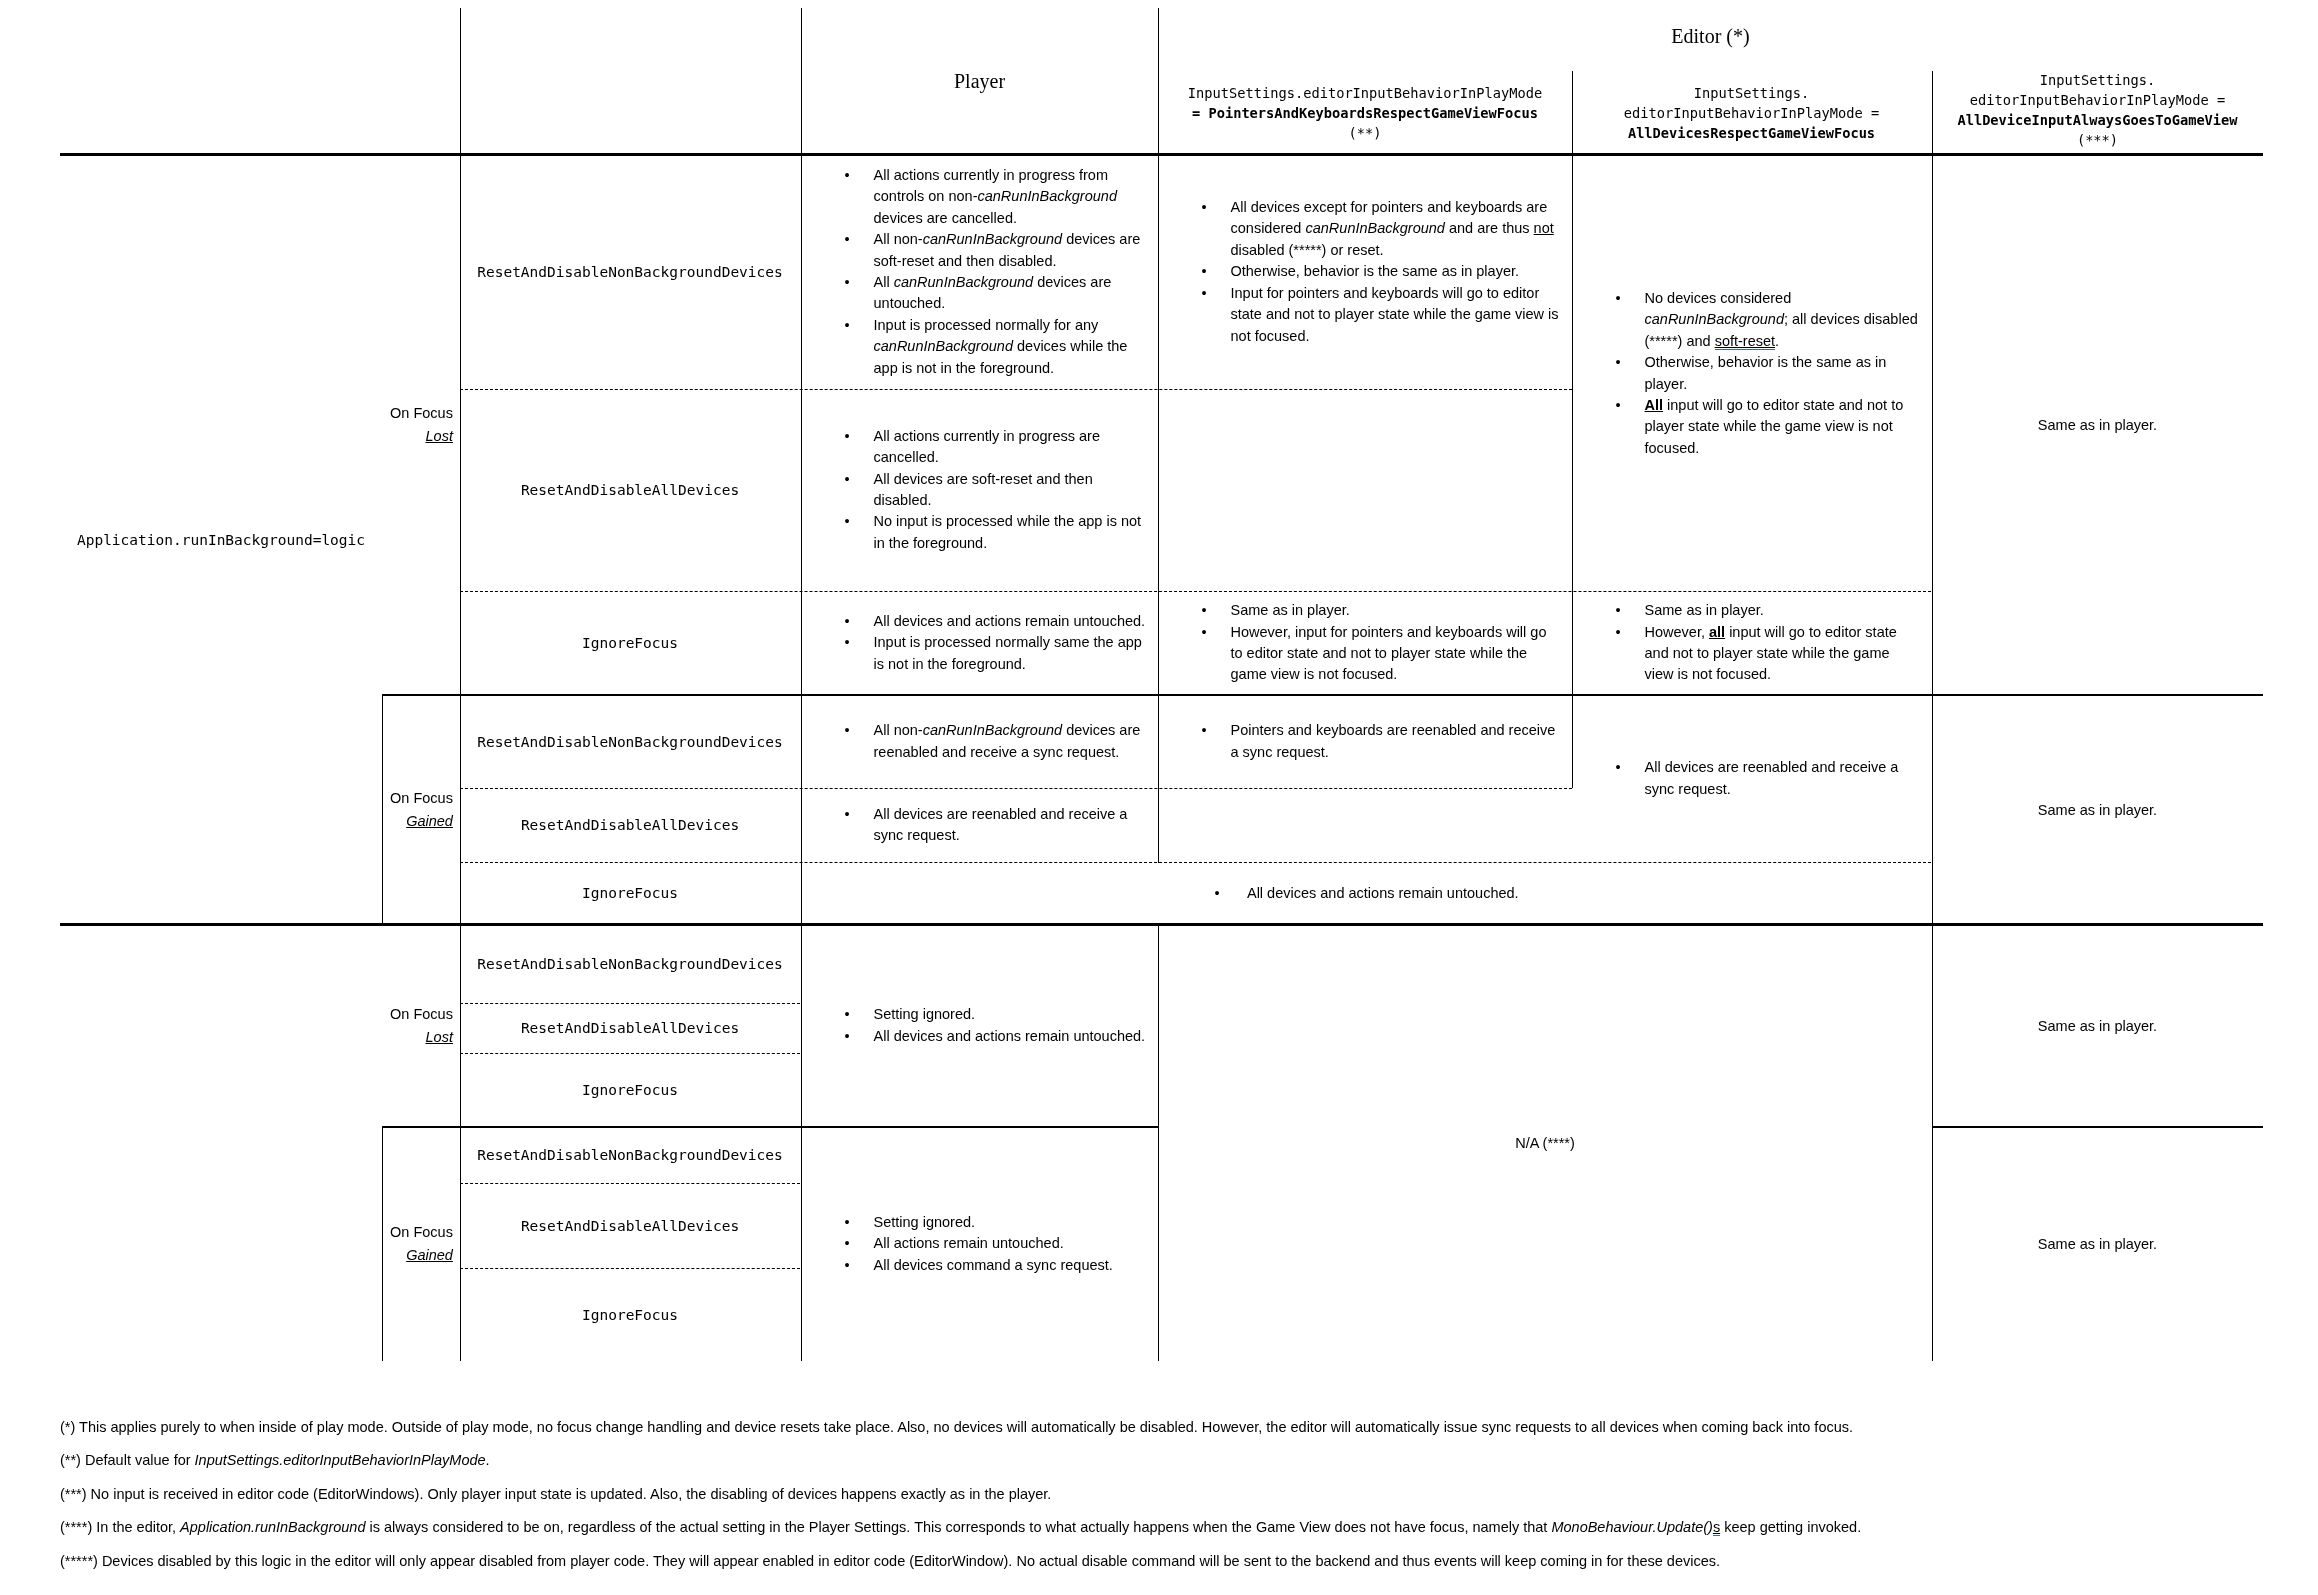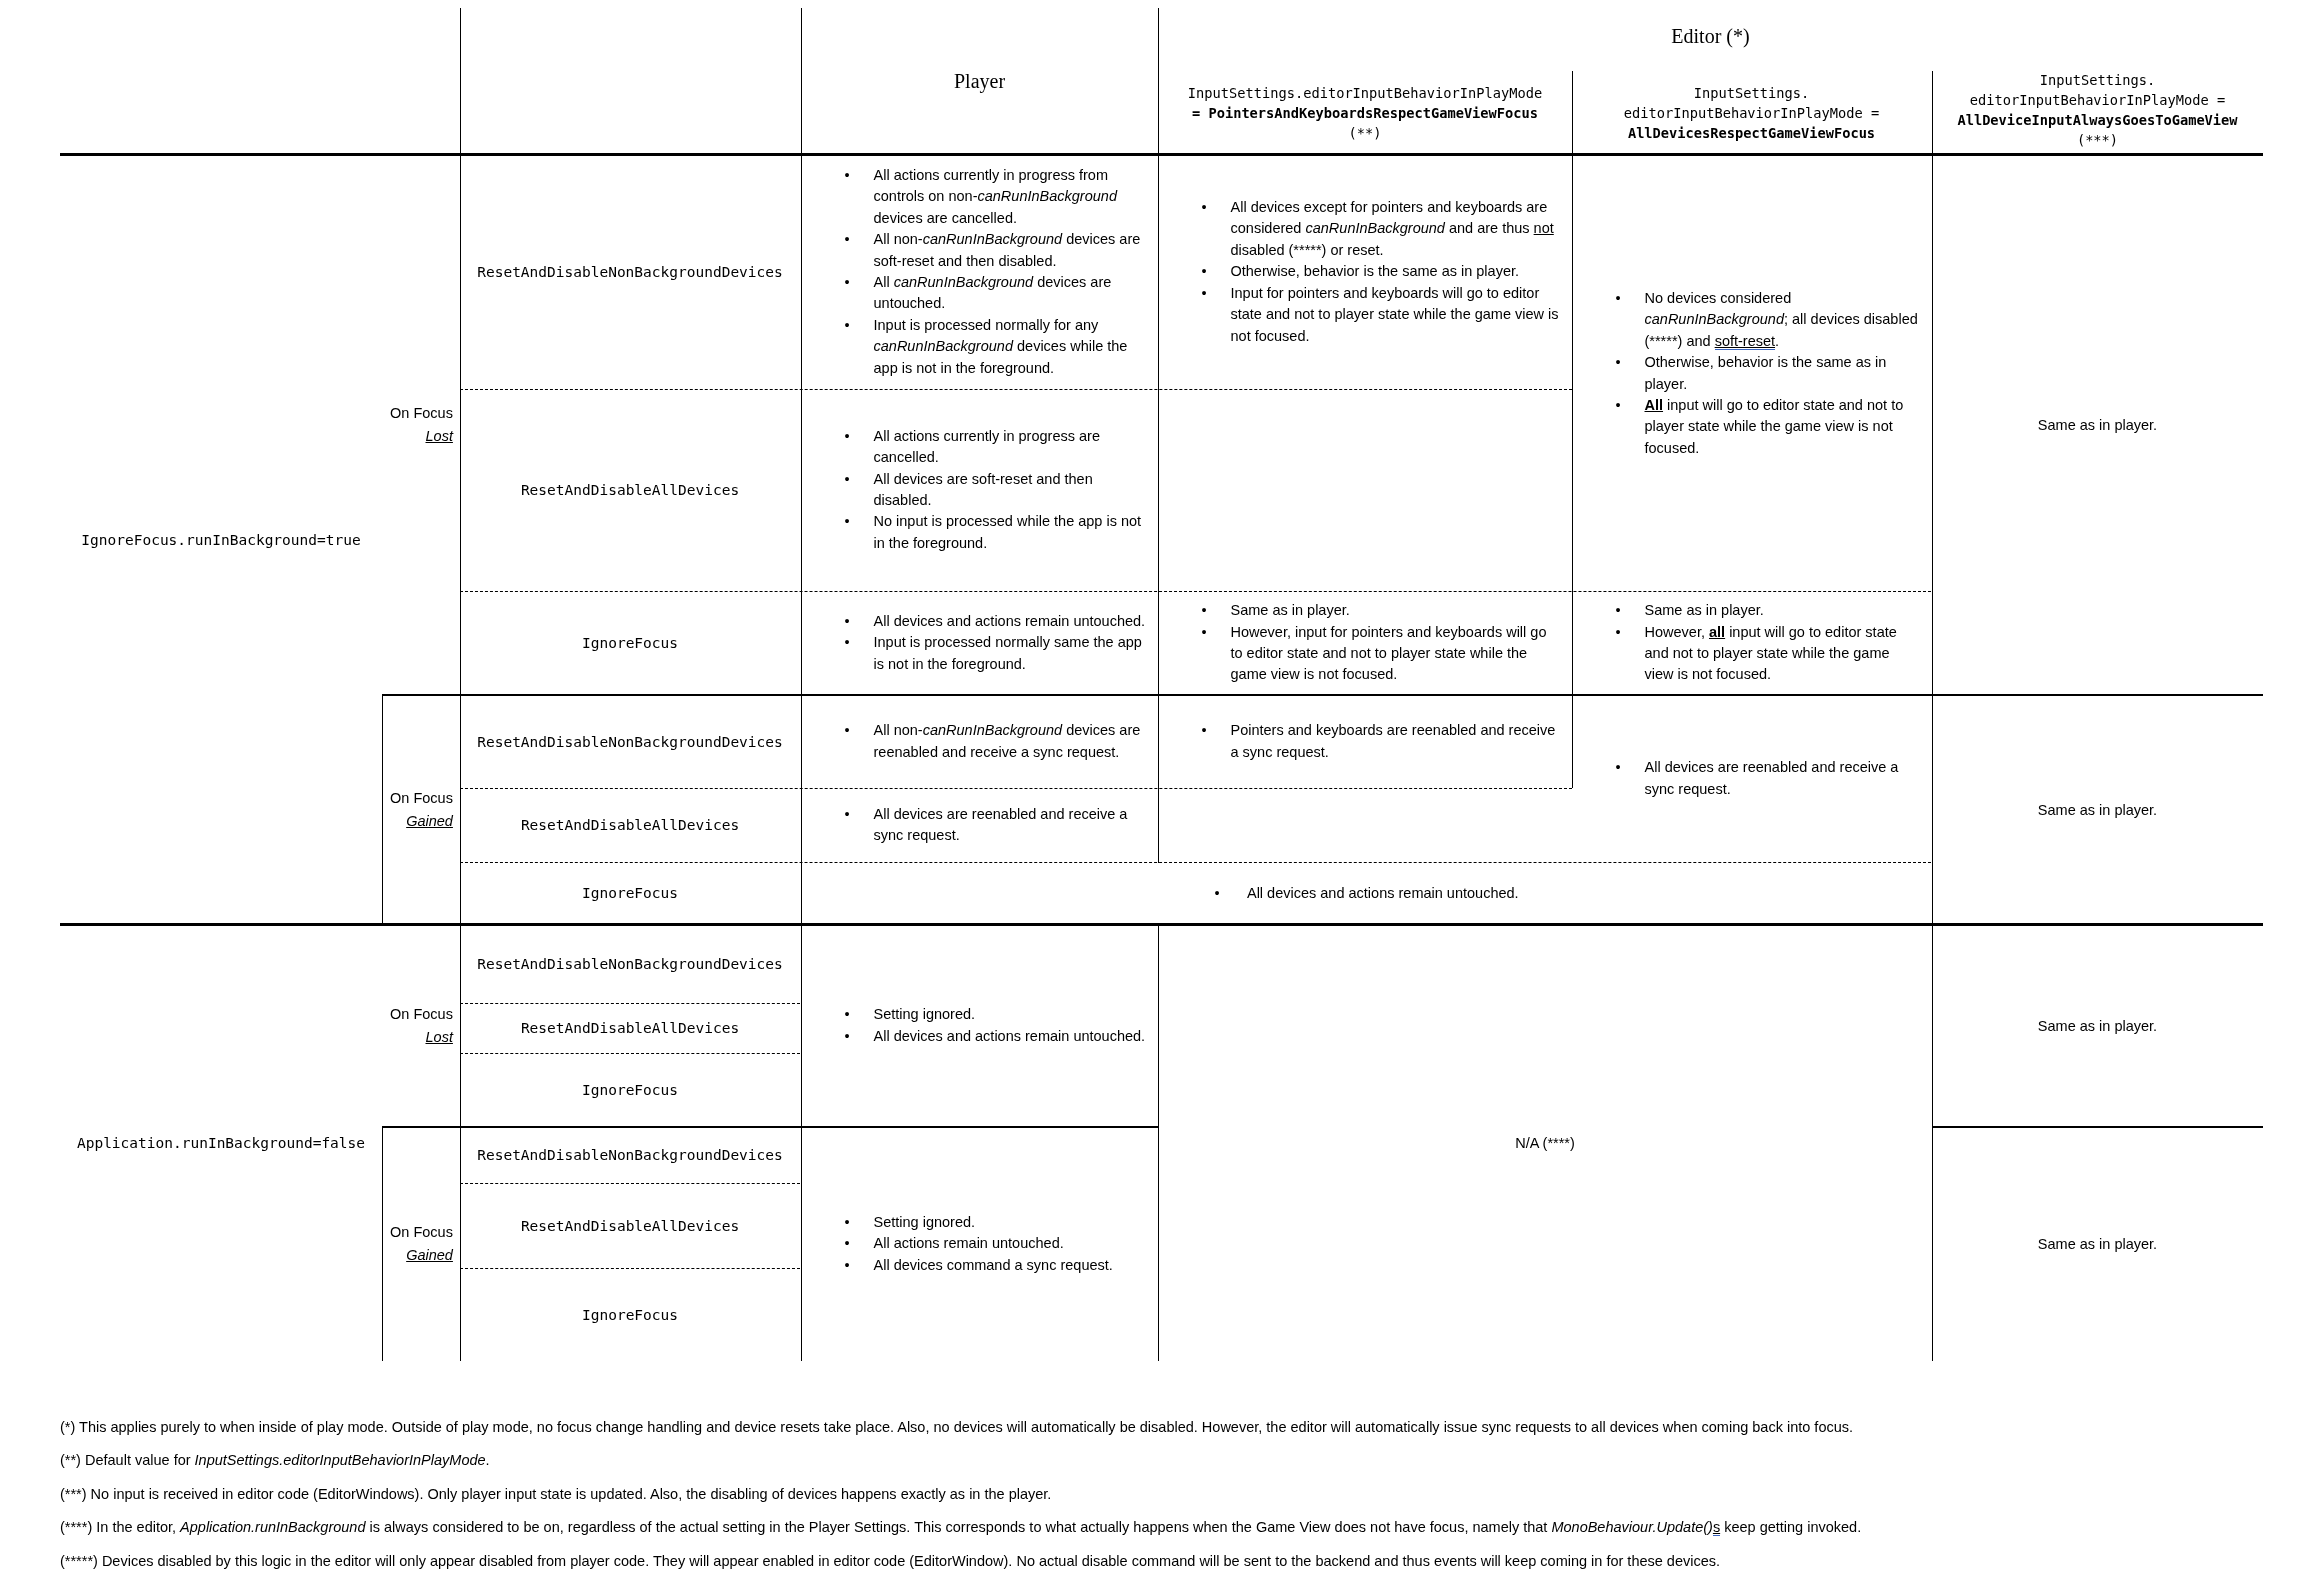--- a/index.html
+++ b/index.html
@@ -48,22 +48,21 @@
     <div><b>AllDevicesRespectGameViewFocus</b></div>
   </div>
 
   <div class="cell vc hdr-mono" style="left:1932px;top:65px;width:331px;height:90px;">
     <div>InputSettings.</div>
     <div>editorInputBehaviorInPlayMode =</div>
     <div><b>AllDeviceInputAlwaysGoesToGameView</b></div>
     <div>(***)</div>
   </div>
 
-  <div class="cell cc mono" style="left:60px;top:155px;width:322px;height:769px;">IgnoreFocus.runInBackground=true</div>
-  <div class="cell cc mono" style="left:60px;top:924px;width:322px;height:437px;">Application.runInBackground=false</div>
+  <div class="cell cc mono" style="left:60px;top:155px;width:322px;height:769px;">Application.runInBackground=logic</div>
 
   <div class="cell cc" style="left:382px;top:155px;width:79px;height:540px;">
     <div class="focus-label"><span>On Focus</span><br>
       <span class="f2">Lost</span></div>
   </div>
   <div class="cell cc" style="left:382px;top:695px;width:79px;height:229px;">
     <div class="focus-label"><span>On Focus</span><br>
       <span class="f2">Gained</span></div>
   </div>
   <div class="cell cc" style="left:382px;top:924px;width:79px;height:203px;">

